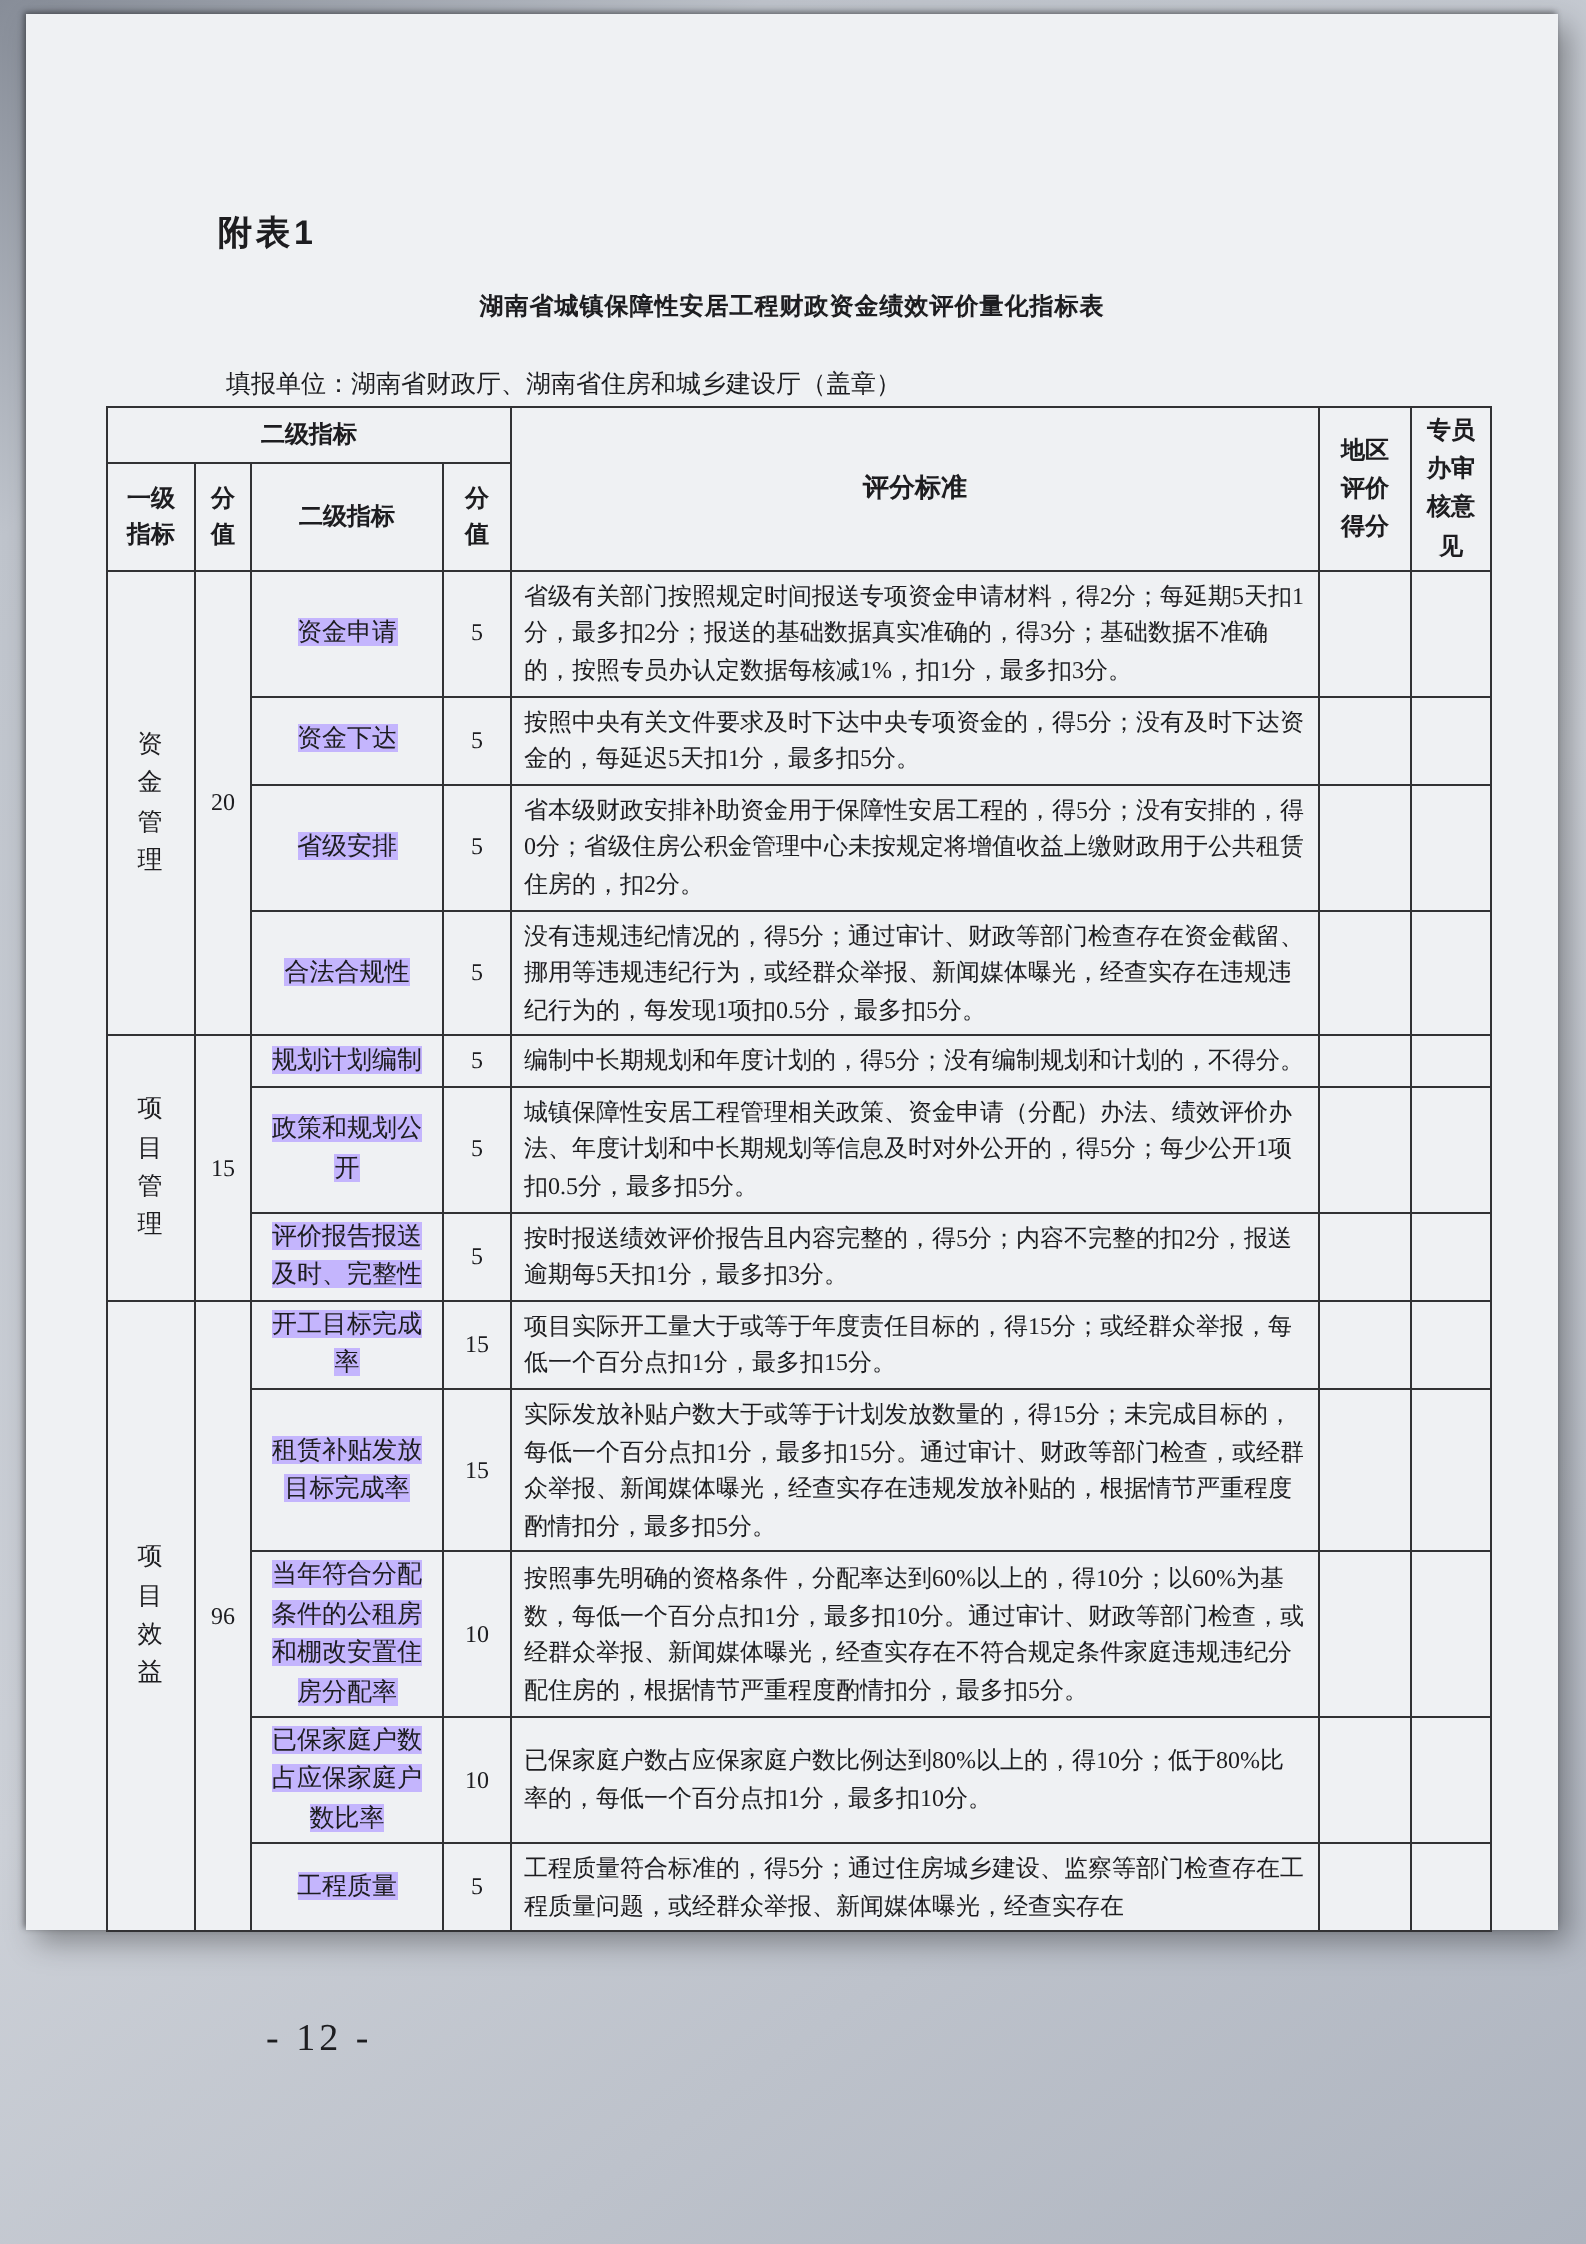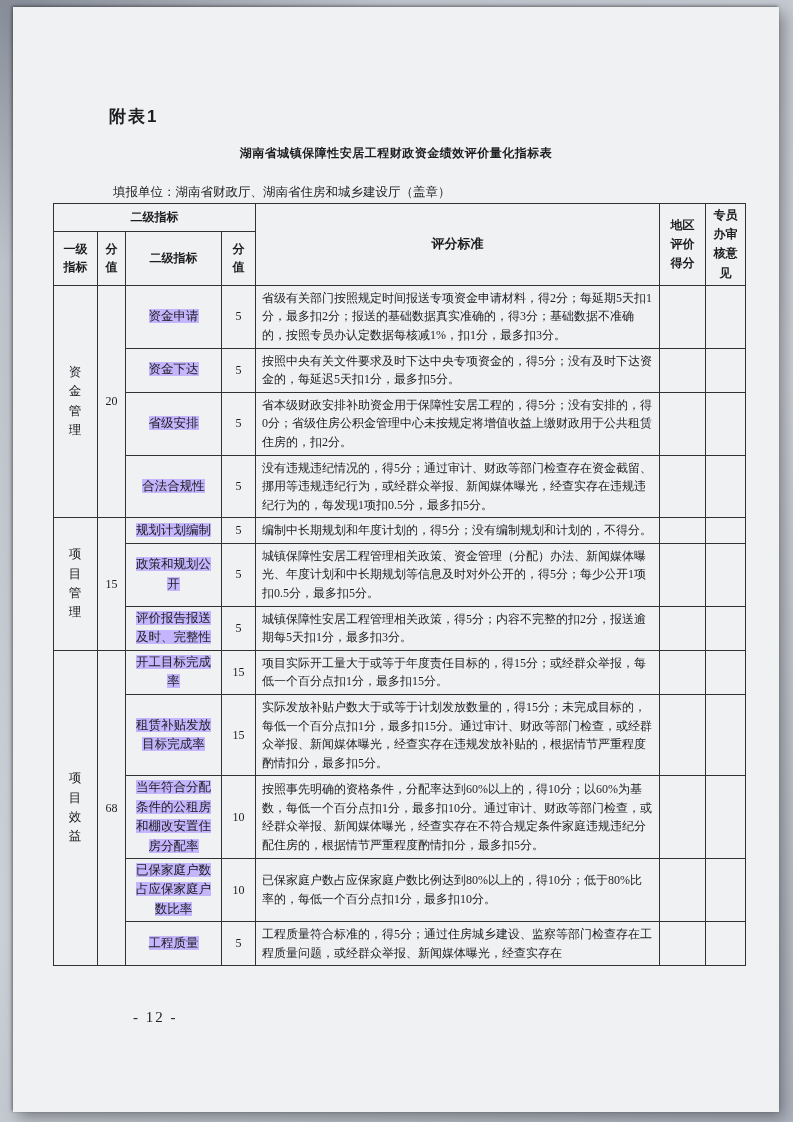--- a/index.html
+++ b/index.html
@@ -4,21 +4,21 @@
 <style>
   * { box-sizing: border-box; }
   html, body { margin: 0; padding: 0; }
   body {
     width: 793px; height: 1122px; position: relative; overflow: hidden;
     background: linear-gradient(145deg, #878d98 0%, #bfc4cc 16%, #ccd0d7 55%, #aeb4bf 100%);
     font-family: "Liberation Serif", "DejaVu Serif", serif;
     color: #1d1d20;
   }
   .paper {
-    position: absolute; left: 13px; top: 7px; width: 766px; height: 1105px;
+    position: absolute; left: 13px; top: 7px; width: 766px; height: 958px;
     background: #eff1f3;
     box-shadow: -1px -1px 3px rgba(0,0,0,.45), 5px 6px 14px rgba(0,0,0,.35);
   }
   .appendix {
     position: absolute; left: 96px; top: 98px;
     font-family: "Liberation Sans", "DejaVu Sans", sans-serif;
     font-weight: bold; font-size: 17px; letter-spacing: 2px;
   }
   .title {
     position: absolute; left: 0; right: 0; top: 138px; text-align: center;
@@ -36,21 +36,21 @@
   thead tr.r1 th { height: 27px; }
   thead tr.r2 th { height: 52px; }
   th.criteria-head { font-size: 13px; }
   th.vhead { font-weight: bold; line-height: 1.6; }
   td.level1 { text-align: center; letter-spacing: 1px; padding: 18px 9px; font-size: 12.5px; }
   td.score { text-align: center; }
   td.level2 { text-align: center; padding: 2px 5px; font-size: 12.5px; }
   td.level2 .hl { background: #c4b5fd; }
   td.criteria { text-align: left; margin-left: 33px; }
   td.blank { padding: 0; }
-  .pagenum { position: absolute; left: 120px; top: 1002px; font-size: 15px; letter-spacing: 2px; }
+  .pagenum { position: absolute; left: 120px; top: 1002px; font-size: 19px; letter-spacing: 2px; }
 </style>
 </head>
 <body>
 
 <div class="paper">
   <div class="appendix">附表1</div>
   <div class="title">湖南省城镇保障性安居工程财政资金绩效评价量化指标表</div>
   <div class="filing">填报单位：湖南省财政厅、湖南省住房和城乡建设厅（盖章）</div>
 
   <div class="table-wrap">
@@ -114,34 +114,34 @@
             <td class="score" rowspan="3">15</td>
             <td class="level2"><span class="hl">规划计划编制</span></td>
             <td class="score">5</td>
             <td class="criteria">编制中长期规划和年度计划的，得5分；没有编制规划和计划的，不得分。</td>
             <td class="blank"></td>
             <td class="blank"></td>
           </tr>
           <tr>
             <td class="level2"><span class="hl">政策和规划公开</span></td>
             <td class="score">5</td>
-            <td class="criteria">城镇保障性安居工程管理相关政策、资金管理（分配）办法、新闻媒体曝光、年度计划和中长期规划等信息及时对外公开的，得5分；每少公开1项扣0.5分，最多扣5分。</td>
+            <td class="criteria">城镇保障性安居工程管理相关政策、资金申请（分配）办法、绩效评价办法、年度计划和中长期规划等信息及时对外公开的，得5分；每少公开1项扣0.5分，最多扣5分。</td>
             <td class="blank"></td>
             <td class="blank"></td>
           </tr>
           <tr>
             <td class="level2"><span class="hl">评价报告报送及时、完整性</span></td>
             <td class="score">5</td>
-            <td class="criteria">城镇保障性安居工程管理相关政策，得5分；内容不完整的扣2分，报送逾期每5天扣1分，最多扣3分。</td>
+            <td class="criteria">按时报送绩效评价报告且内容完整的，得5分；内容不完整的扣2分，报送逾期每5天扣1分，最多扣3分。</td>
             <td class="blank"></td>
             <td class="blank"></td>
           </tr>
           <tr>
             <td class="level1" rowspan="5">项目效益</td>
-            <td class="score" rowspan="5">68</td>
+            <td class="score" rowspan="5">96</td>
             <td class="level2"><span class="hl">开工目标完成率</span></td>
             <td class="score">15</td>
             <td class="criteria">项目实际开工量大于或等于年度责任目标的，得15分；或经群众举报，每低一个百分点扣1分，最多扣15分。</td>
             <td class="blank"></td>
             <td class="blank"></td>
           </tr>
           <tr>
             <td class="level2"><span class="hl">租赁补贴发放目标完成率</span></td>
             <td class="score">15</td>
             <td class="criteria">实际发放补贴户数大于或等于计划发放数量的，得15分；未完成目标的，每低一个百分点扣1分，最多扣15分。通过审计、财政等部门检查，或经群众举报、新闻媒体曝光，经查实存在违规发放补贴的，根据情节严重程度酌情扣分，最多扣5分。</td>

